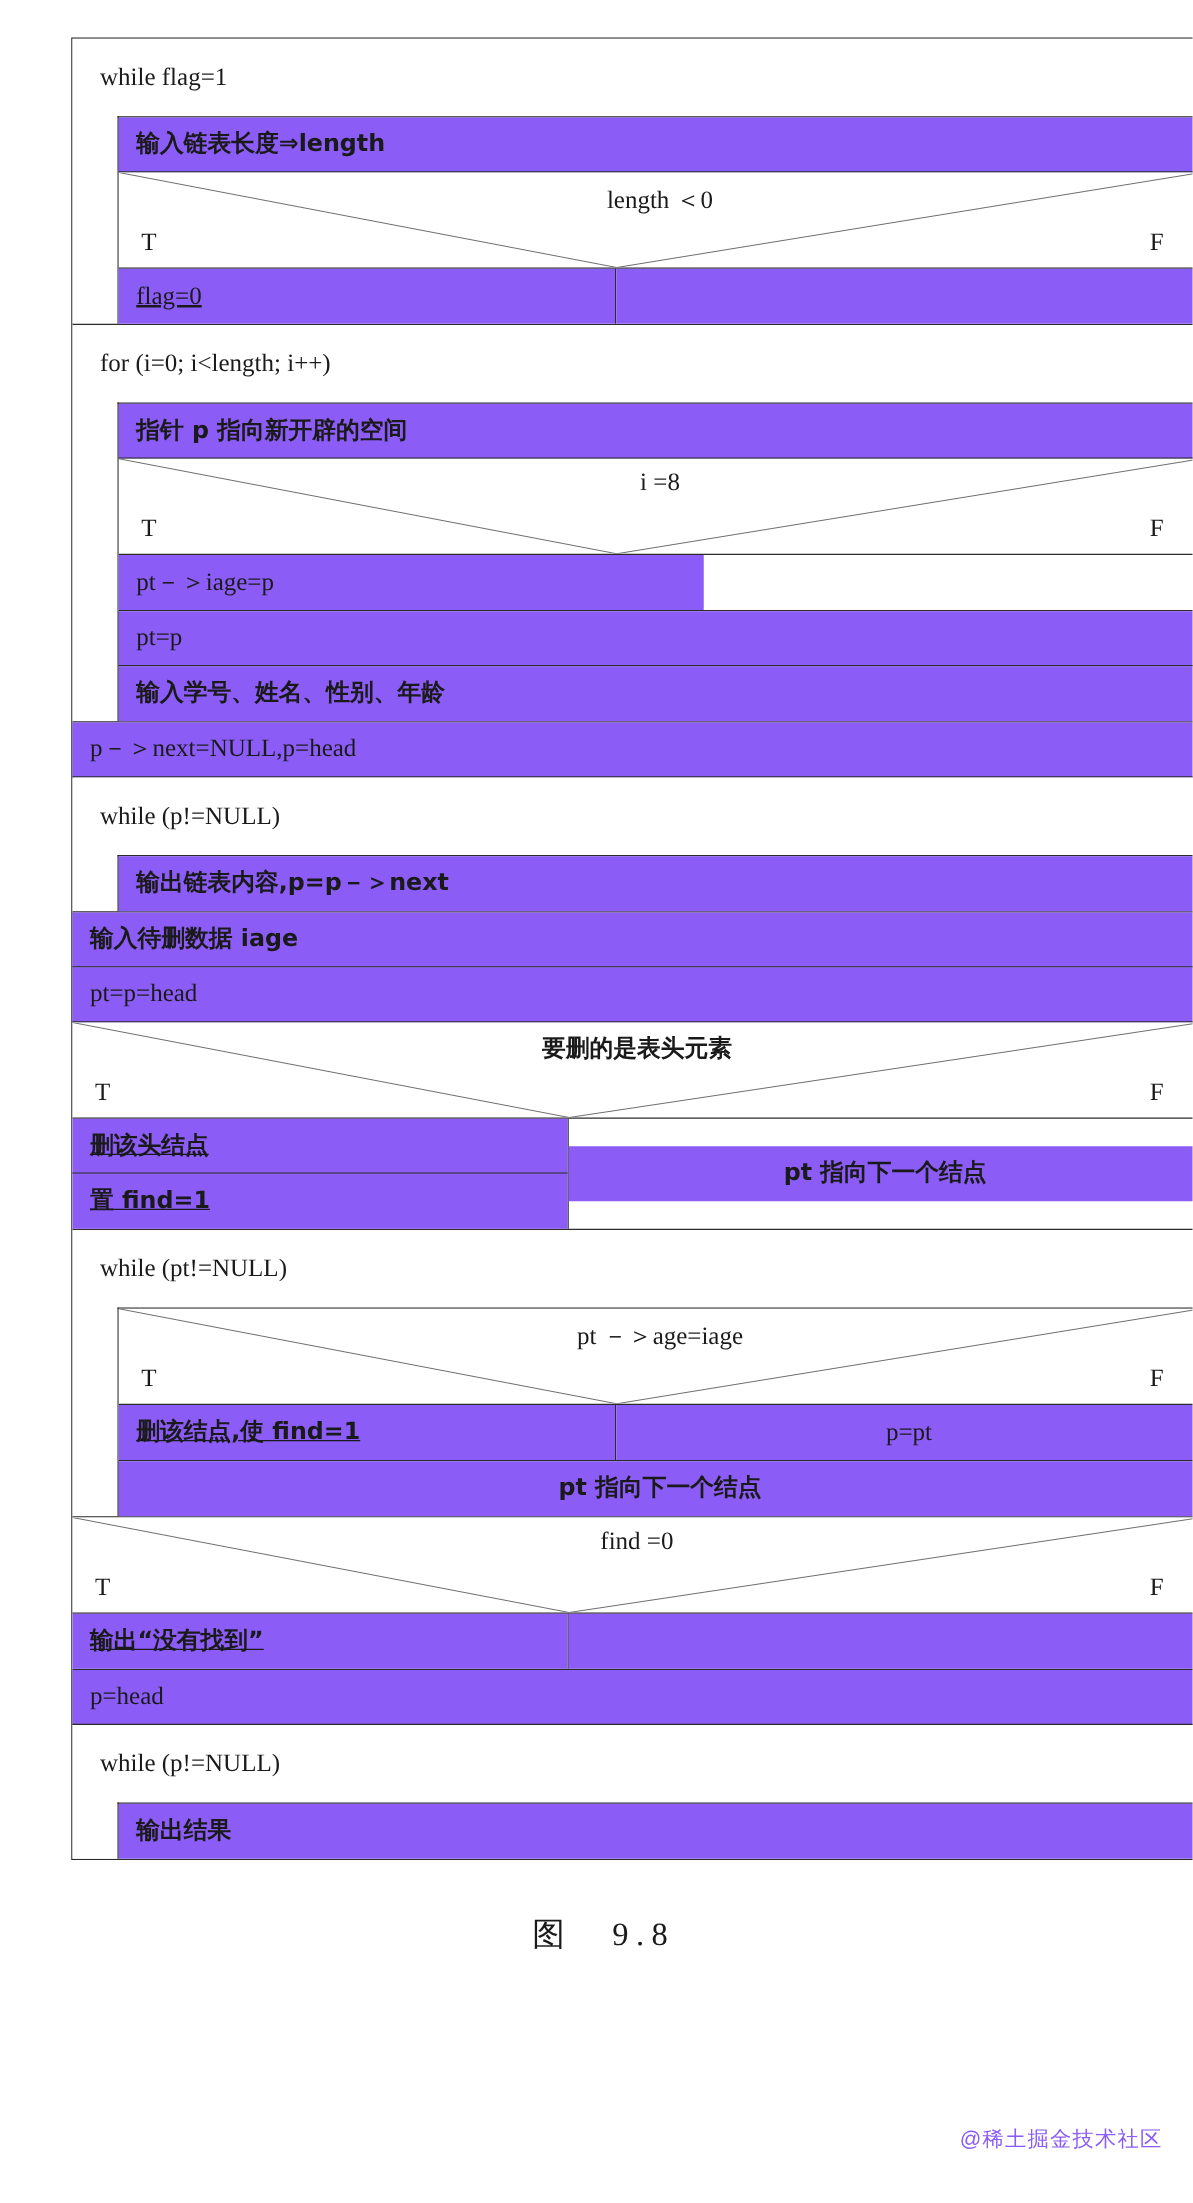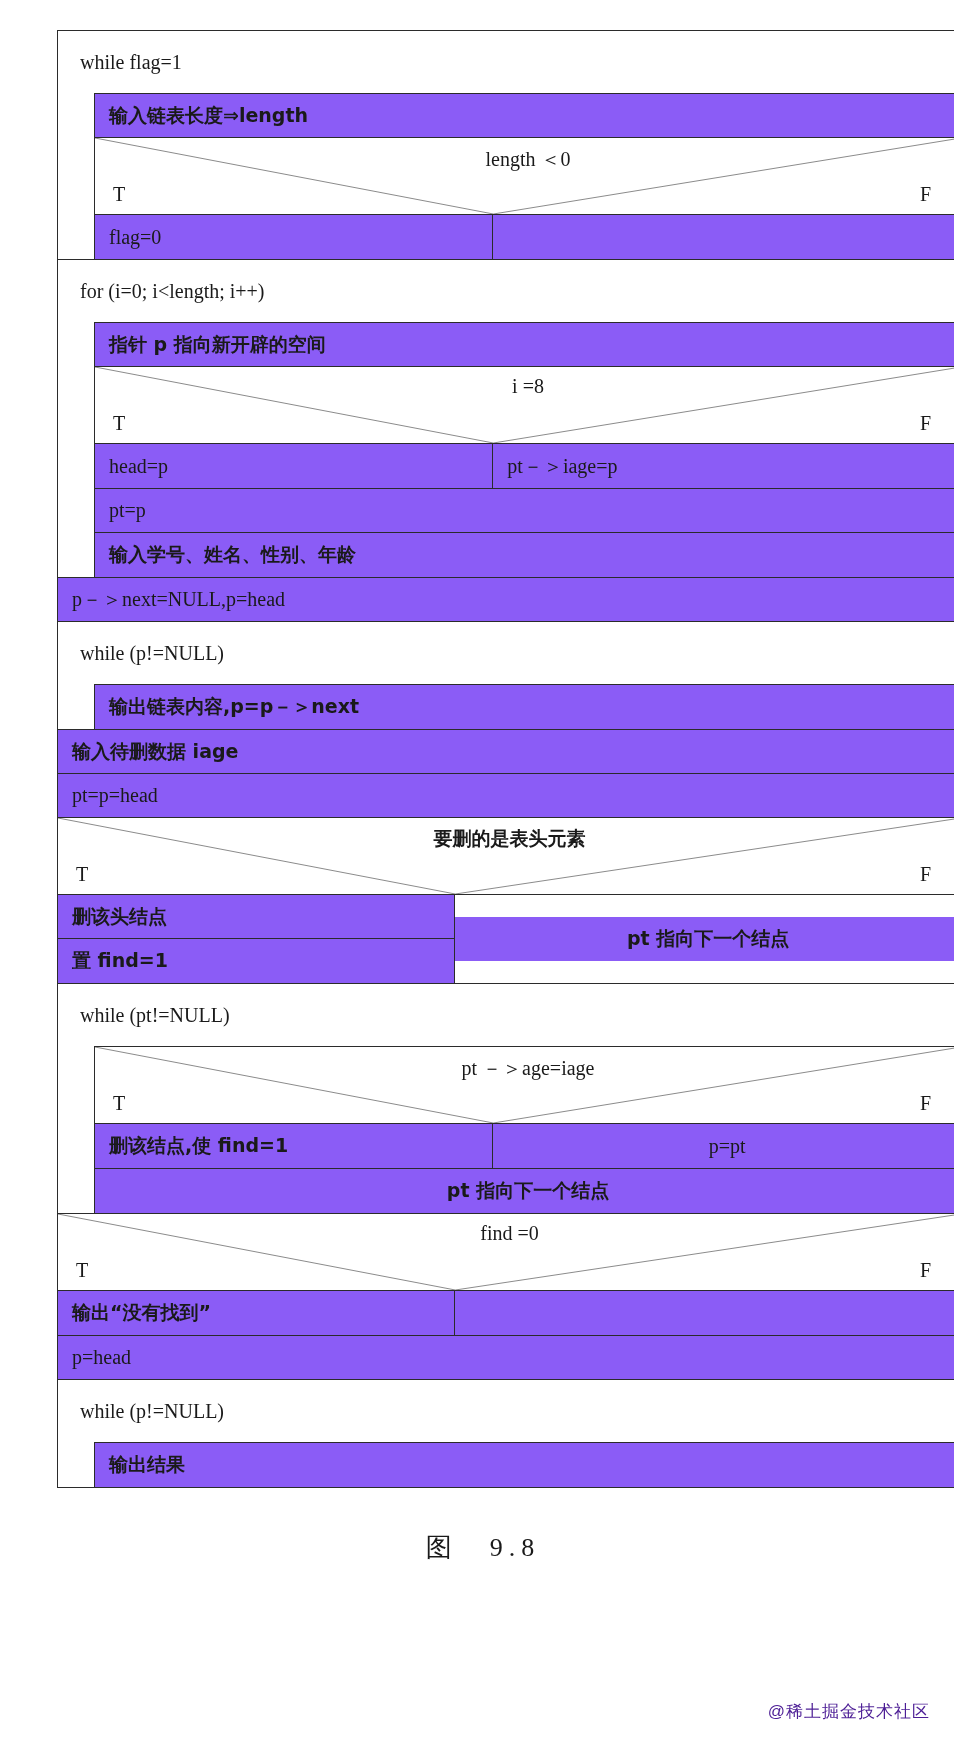--- a/index.html
+++ b/index.html
@@ -97,40 +97,40 @@
   .cond-branches{
     display:flex;
     border-top:1.5px solid #2b2b2b;
     box-sizing:border-box;
   }
   .branch{
     box-sizing:border-box;
     display:flex;
     flex-direction:column;
   }
-  .branch.left{border-right:1.5px solid #2b2b2b;}
+  .branch.left{border-right:1.5px solid #2b2b2b;text-decoration:underline;}
   .branch .row{border-bottom:1.5px solid #2b2b2b;}
   .branch .row:last-child{border-bottom:none;}
   .branch.vcenter{justify-content:center;}
 
   
   .caption{
     position:absolute;
     left:12px; right:0;
     top:1530px;
     text-align:center;
     font-size:26px;
     letter-spacing:6px;
     font-family:"Liberation Serif","DejaVu Serif",serif;
   }
   .watermark{
     position:absolute;
     right:24px; top:1700px;
     font-size:17px;
-    color:#4c1d95;
+    color:#8b5cf6;
     font-family:"Liberation Sans","DejaVu Sans",sans-serif;
     letter-spacing:1px;
     text-align:center;
   }
 
   .cn{font-family:"DejaVu Sans","Liberation Sans",sans-serif; font-weight:bold; font-size:19px;}
 </style>
 </head>
 <body>
 
@@ -179,23 +179,20 @@
           <div class="cond-head">
             <svg viewBox="0 0 100 76" preserveAspectRatio="none">
               <line x1="0" y1="0" x2="46" y2="76" stroke="#2b2b2b" stroke-width="0.55" vector-effect="non-scaling-stroke"></line>
               <line x1="46" y1="76" x2="100" y2="0" stroke="#2b2b2b" stroke-width="0.55" vector-effect="non-scaling-stroke"></line>
             </svg>
             <div class="cond-expr">i =8</div>
             <div class="cond-t">T</div>
             <div class="cond-f">F</div>
           </div>
           <div class="cond-branches">
-            <div class="branch left" style="width:46%;">
-              <div class="row">head=p</div>
-            </div>
             <div class="branch" style="width:54%;">
               <div class="row">pt－＞iage=p</div>
             </div>
           </div>
         </div>
 
         <div class="row">pt=p</div>
 
         <div class="row cn">输入学号、姓名、性别、年龄</div>
 

